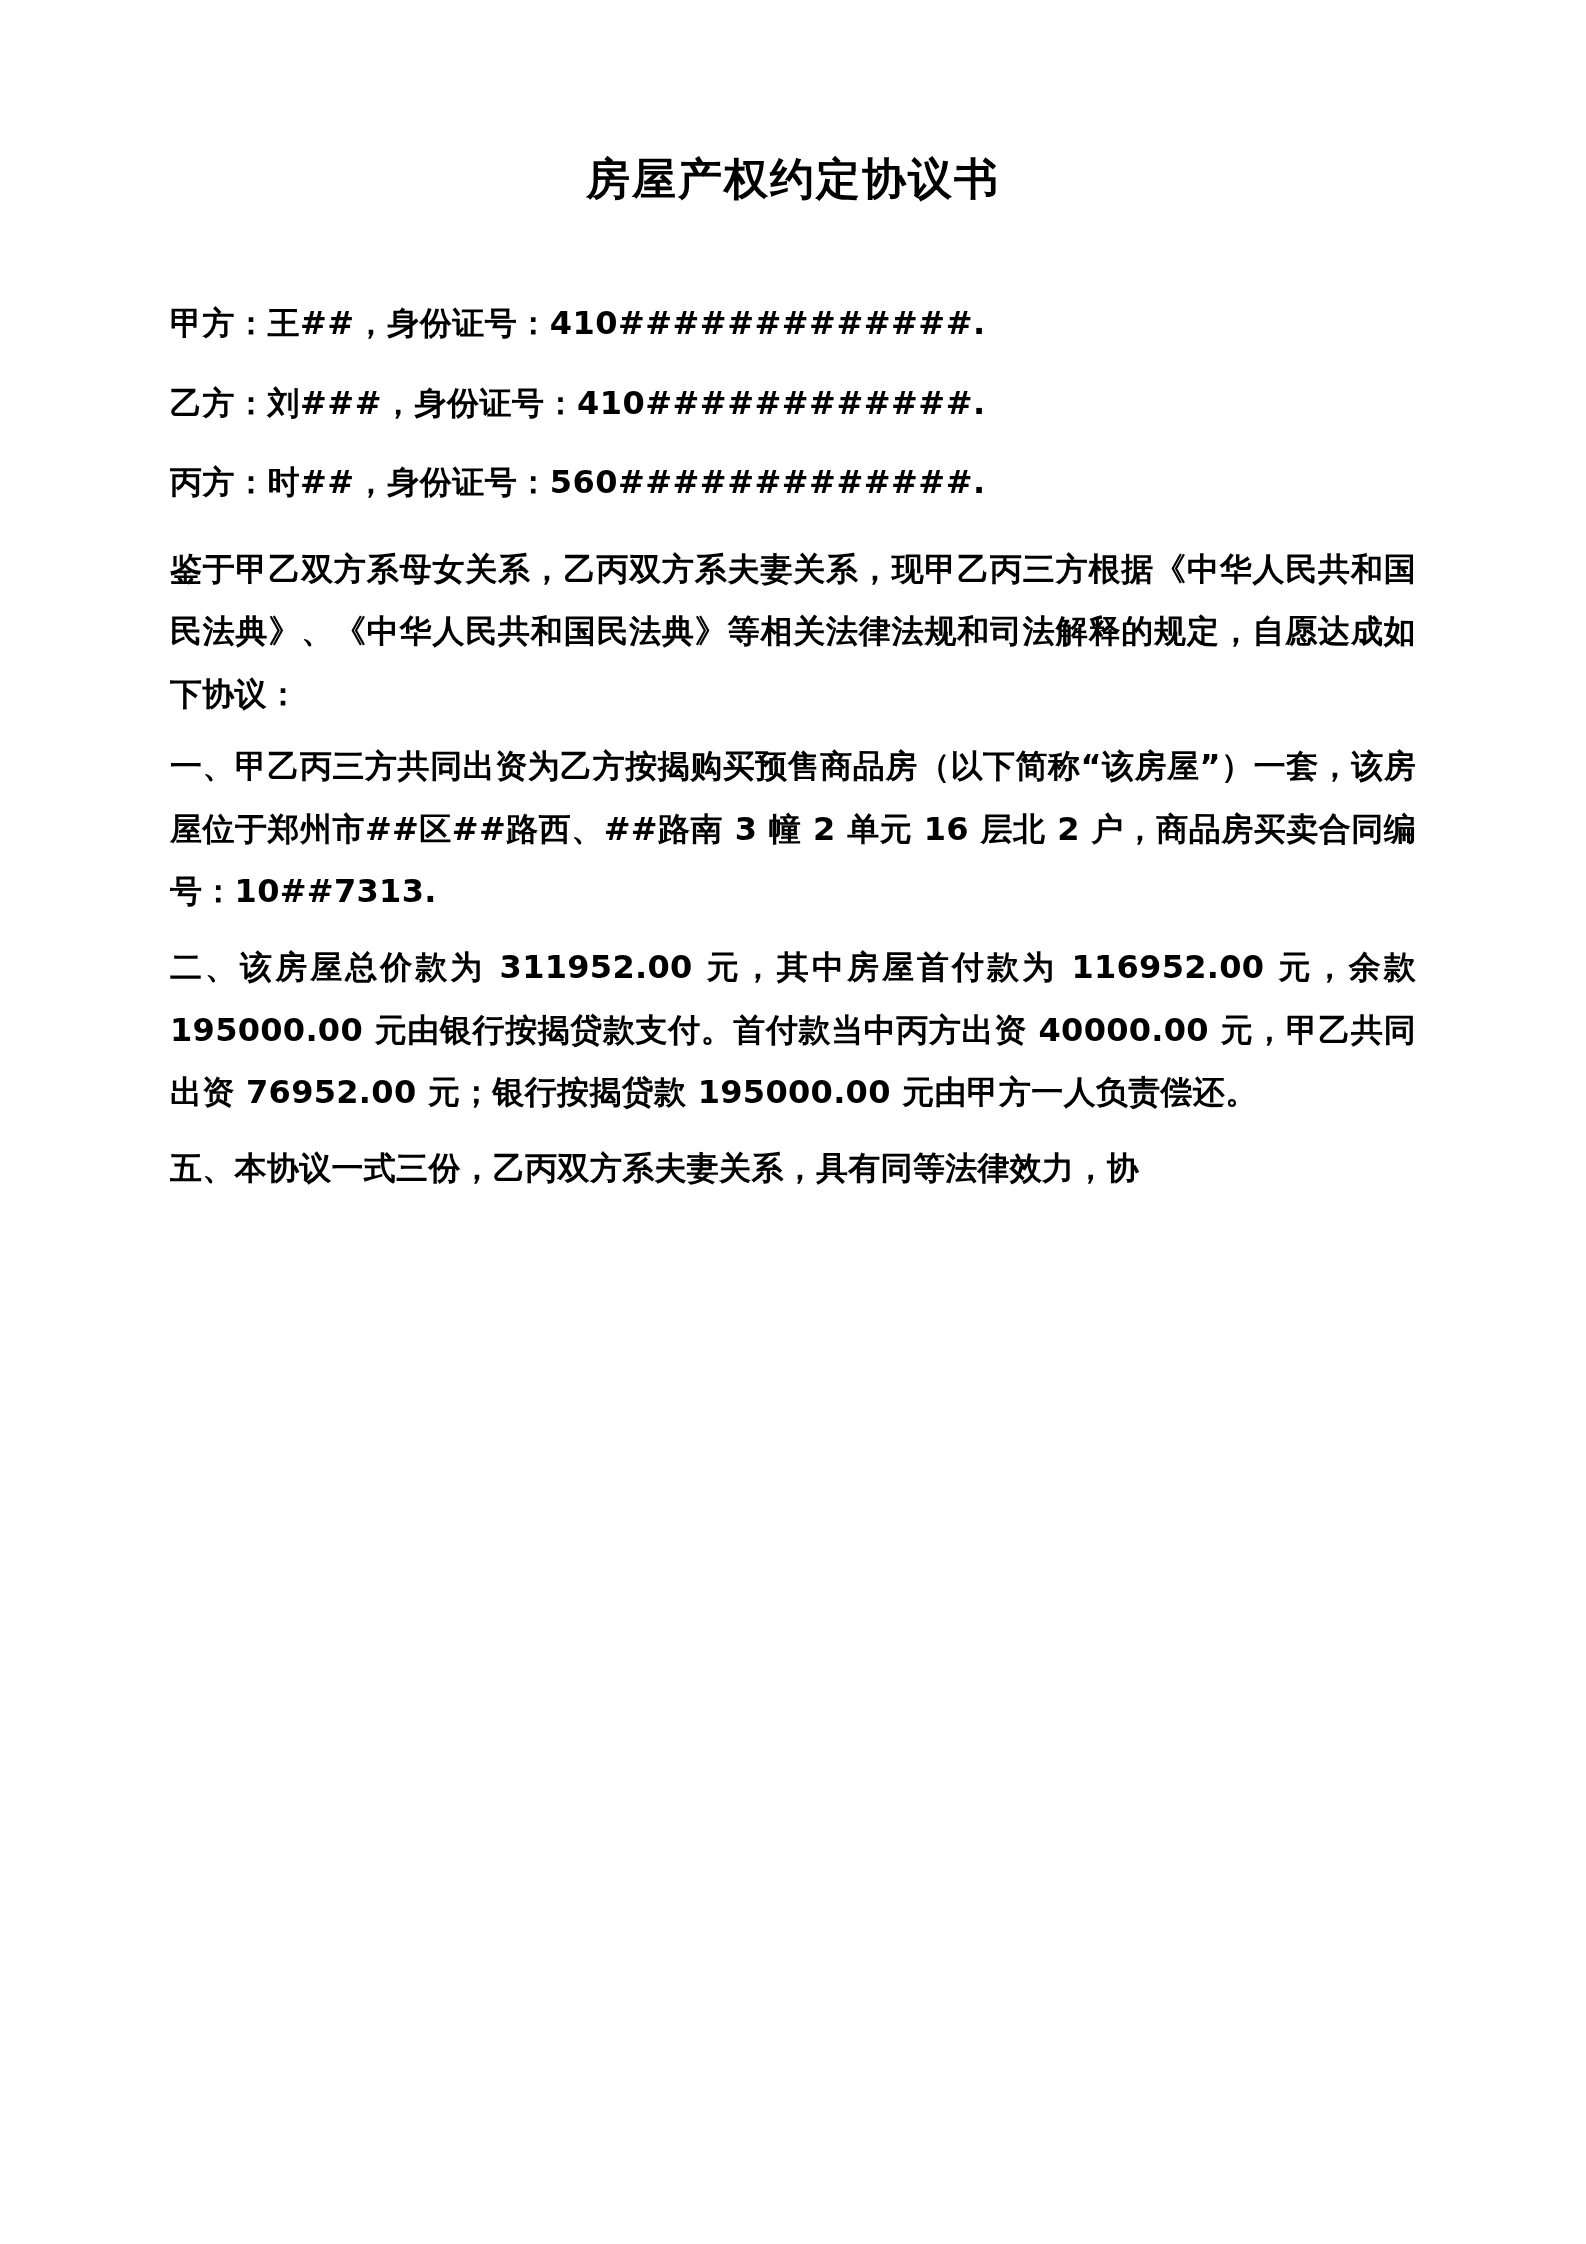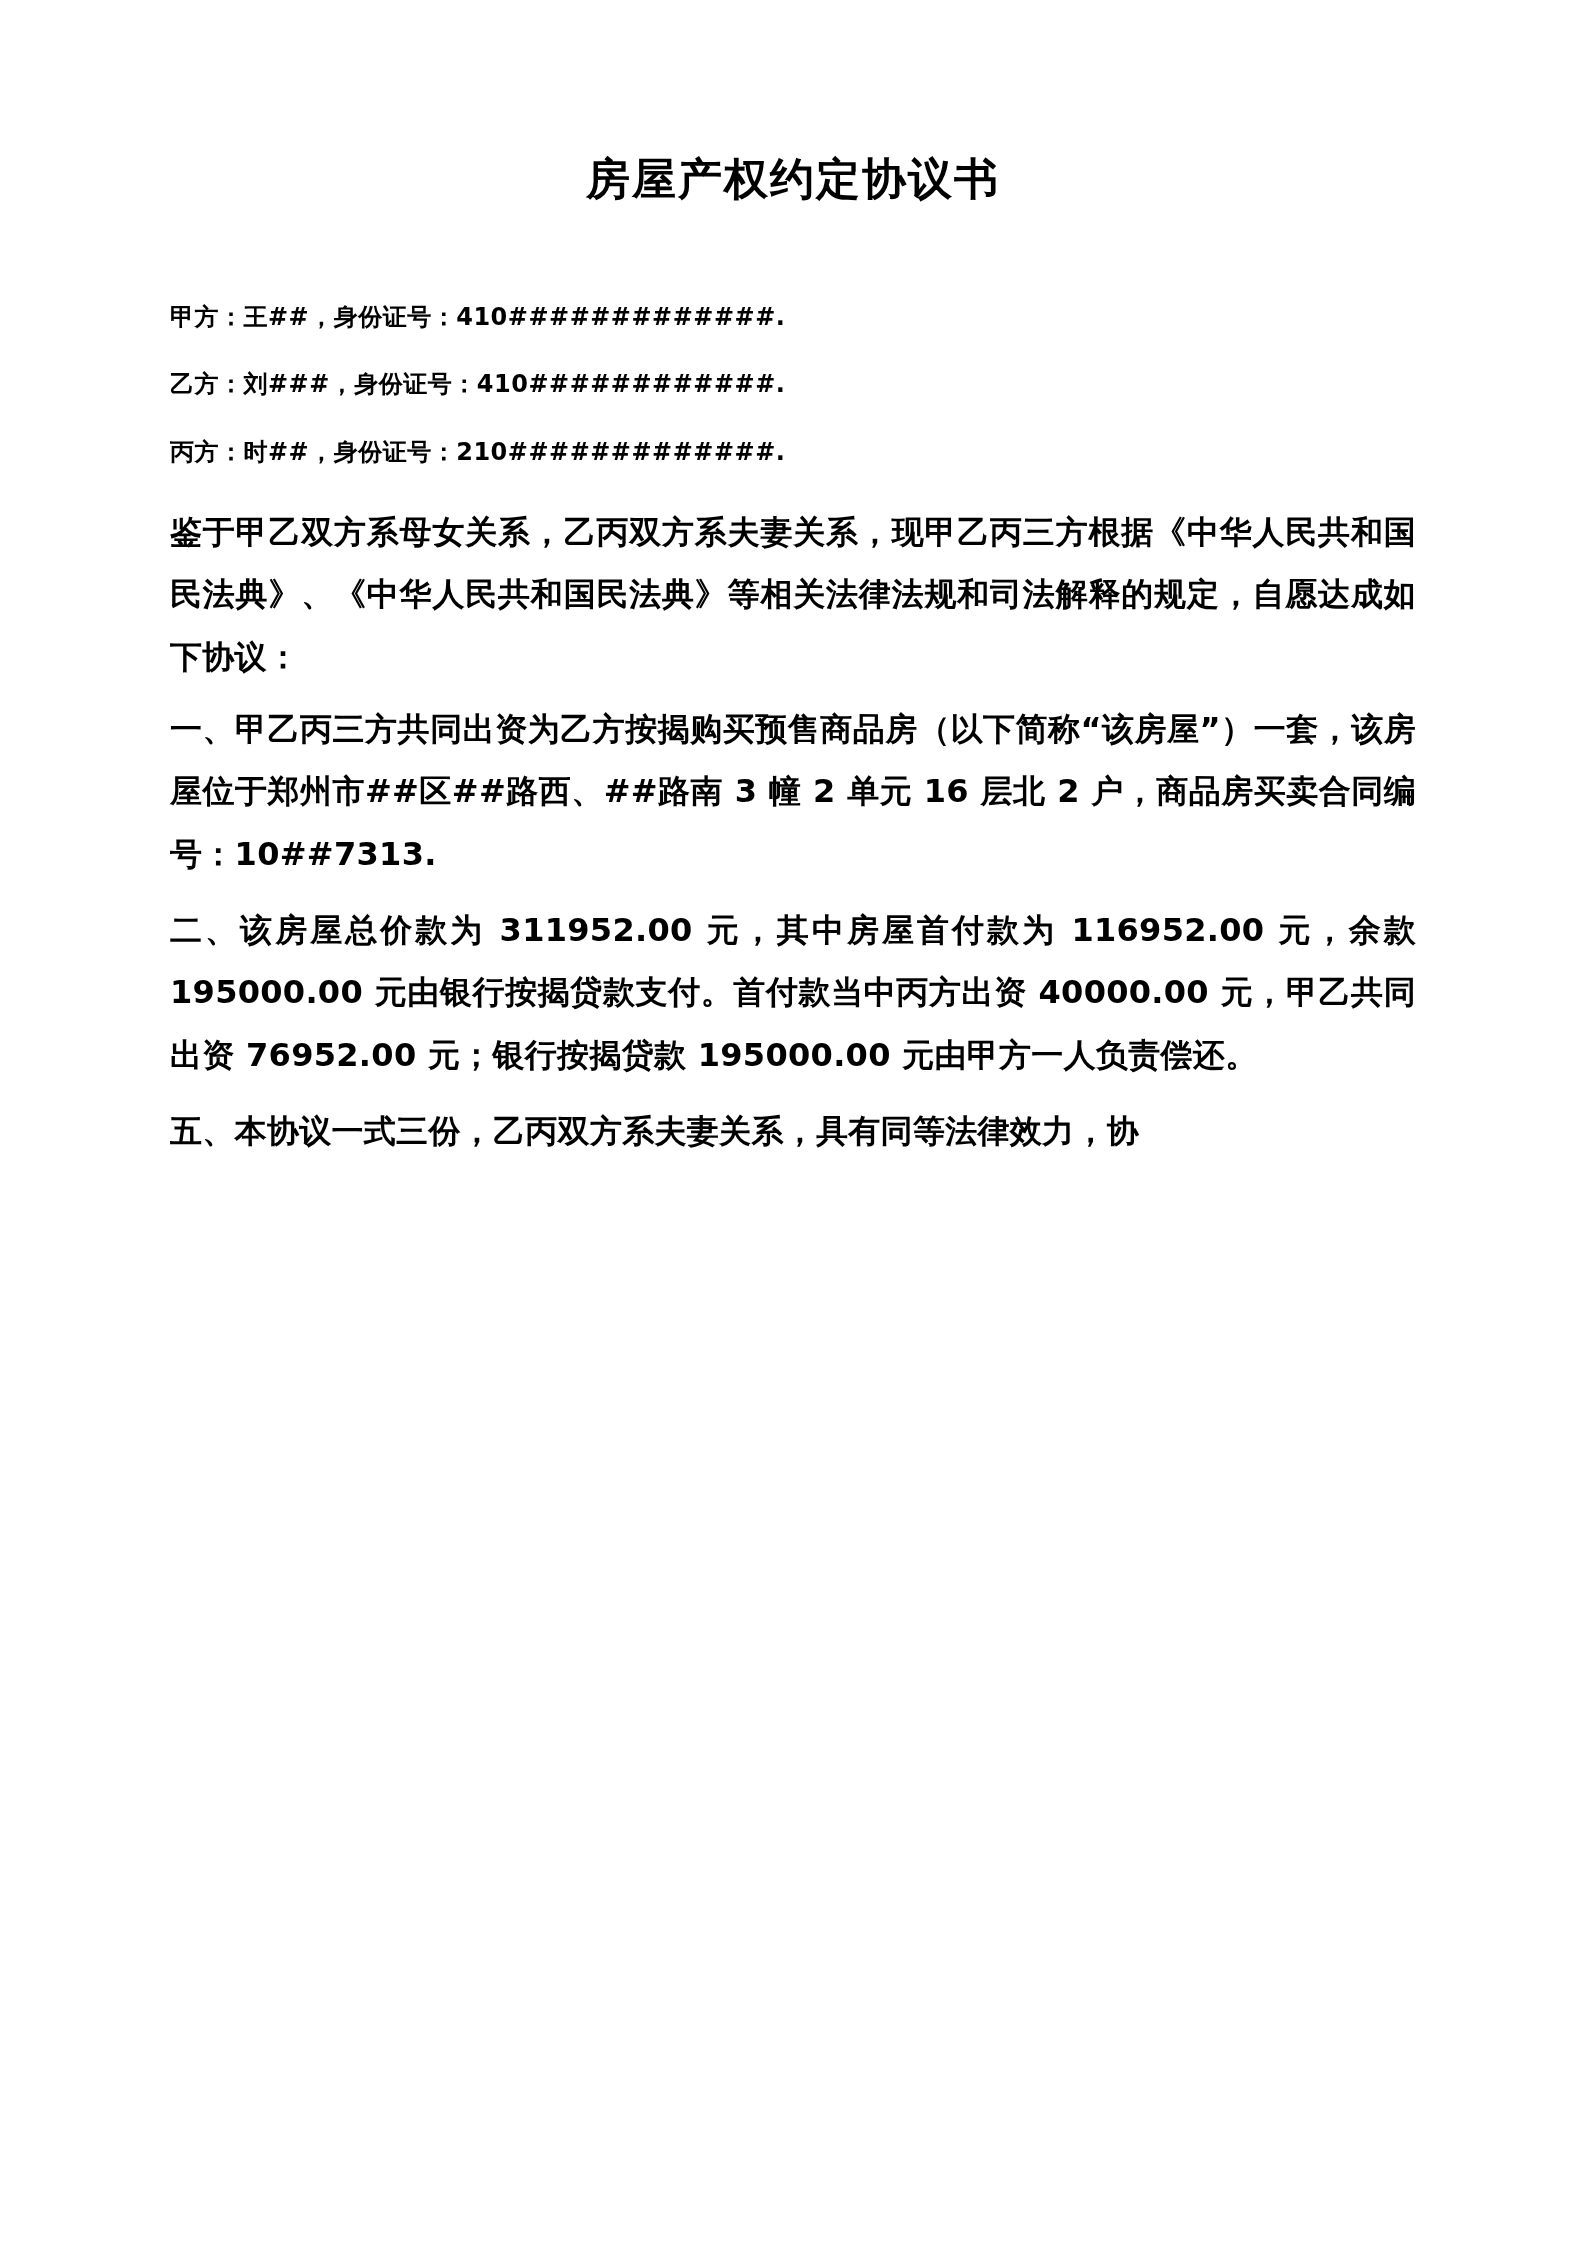--- a/index.html
+++ b/index.html
@@ -25,21 +25,21 @@
   }
   .doc-title {
     text-align: center;
     font-size: 44px;
     font-weight: 700;
     letter-spacing: 2px;
     margin: 0 0 92px 0;
     line-height: 1.3;
   }
   .party-line {
-    font-size: 24px;
+    font-size: 32px;
     font-weight: 700;
     line-height: 1.55;
     margin: 0 0 30px 0;
     letter-spacing: 0.5px;
   }
   .para {
     font-size: 32px;
     font-weight: 700;
     line-height: 1.95;
     margin: 0 0 14px 0;
@@ -57,21 +57,21 @@
 </head>
 <body>
 
 <div class="page">
 
   <h1 class="doc-title">房屋产权约定协议书</h1>
 
   <div class="parties">
     <p class="party-line">甲方：王##，身份证号：410#############.</p>
     <p class="party-line">乙方：刘###，身份证号：410############.</p>
-    <p class="party-line">丙方：时##，身份证号：210#############.</p>
+    <p class="party-line">丙方：时##，身份证号：560#############.</p>
   </div>
 
   <div class="body-block">
     <p class="para tight">鉴于甲乙双方系母女关系，乙丙双方系夫妻关系，现甲乙丙三方根据《中华人民共和国民法典》、《中华人民共和国民法典》等相关法律法规和司法解释的规定，自愿达成如下协议：</p>
     <p class="para">一、甲乙丙三方共同出资为乙方按揭购买预售商品房（以下简称“该房屋”）一套，该房屋位于郑州市##区##路西、##路南 3 幢 2 单元 16 层北 2 户，商品房买卖合同编号：10##7313.</p>
     <p class="para">二、该房屋总价款为 311952.00 元，其中房屋首付款为 116952.00 元，余款 195000.00 元由银行按揭贷款支付。首付款当中丙方出资 40000.00 元，甲乙共同出资 76952.00 元；银行按揭贷款 195000.00 元由甲方一人负责偿还。</p>
     <p class="para">五、本协议一式三份，乙丙双方系夫妻关系，具有同等法律效力，协</p>
   </div>
 
 </div>

